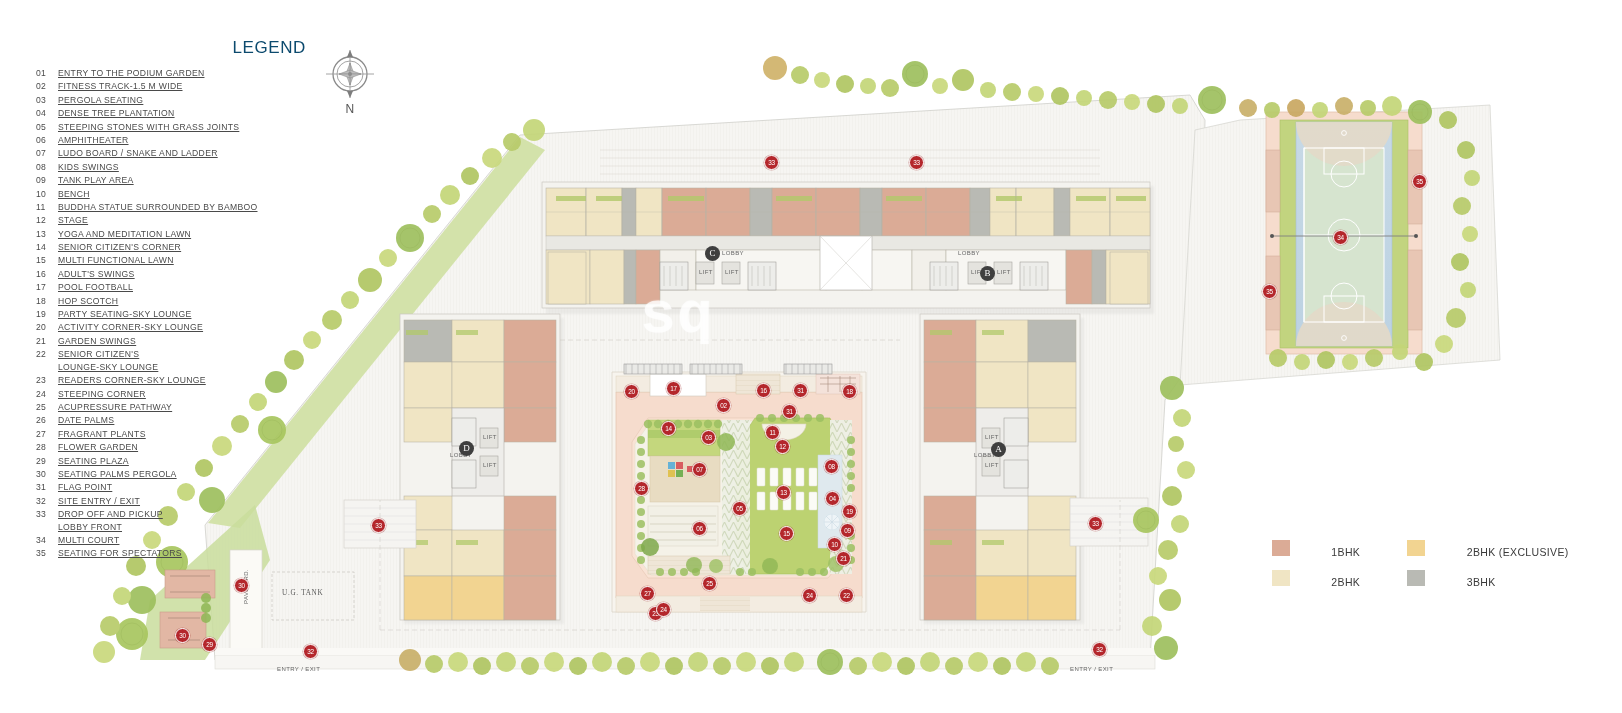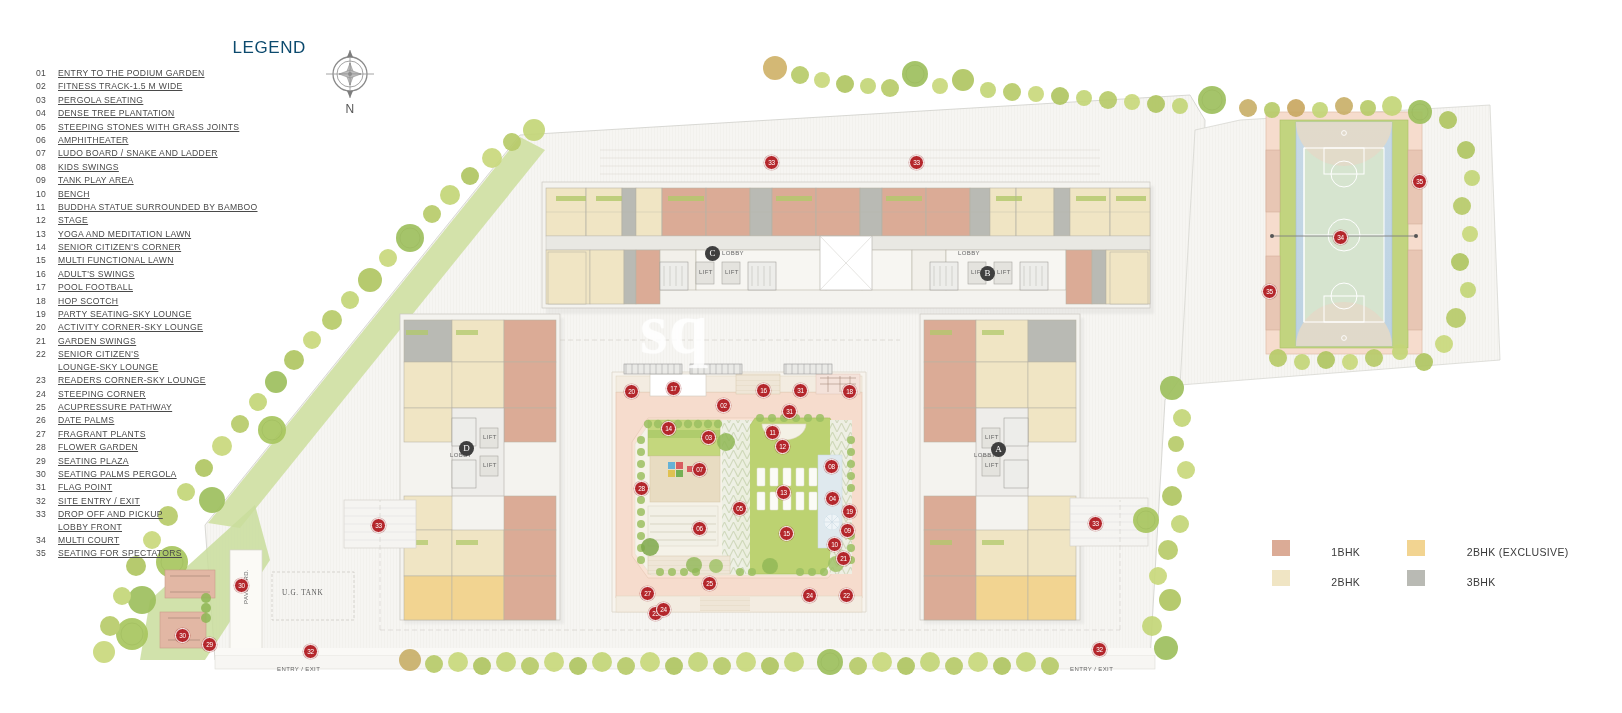--- a/index.html
+++ b/index.html
@@ -42,22 +42,22 @@
          background:#3f3f3f;color:#fff;font-size:9px;line-height:15px;
          text-align:center;font-family:"Liberation Serif",serif;}
 
   
   .plabel{position:absolute;font-size:6px;letter-spacing:.4px;color:#666;
           font-family:"Liberation Sans",sans-serif;white-space:nowrap;}
   .plabel.vert{transform:rotate(-90deg);transform-origin:left top;}
   .plabel.big{font-size:7.2px;color:#5a5a5a;letter-spacing:.7px;}
 
   
-  #wm{position:absolute;left:640px;top:300px;width:330px;height:120px;
-      font-family:Liberation Serif, serif;font-size:71px;font-weight:700;
+  #wm{position:absolute;left:640px;top:292px;width:330px;height:120px;
+      font-family:Liberation Mono, monospace;font-size:60px;font-weight:700;
       color:rgba(255,255,255,.72);line-height:.82;letter-spacing:1px;
       text-shadow:0 0 2px rgba(255,255,255,.5);pointer-events:none;}
 </style>
 </head>
 <body>
 
 <div id="page">
 
   <div id="plan">
   <svg width="1622" height="713" viewBox="0 0 1622 713" xmlns="http://www.w3.org/2000/svg">

